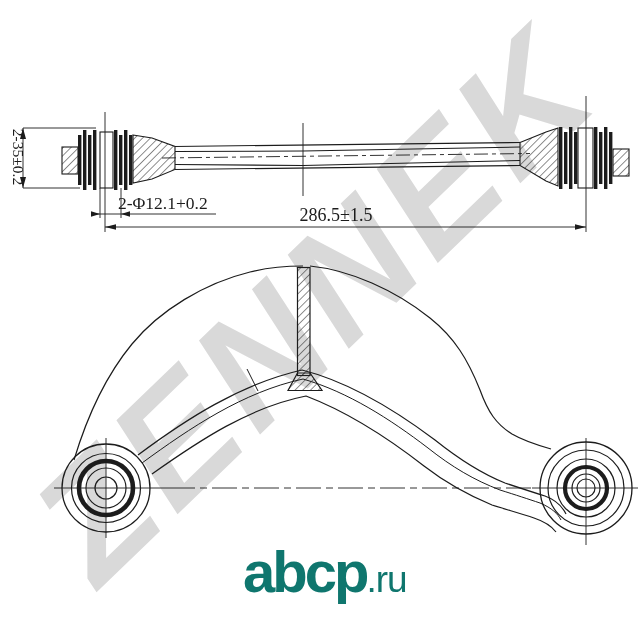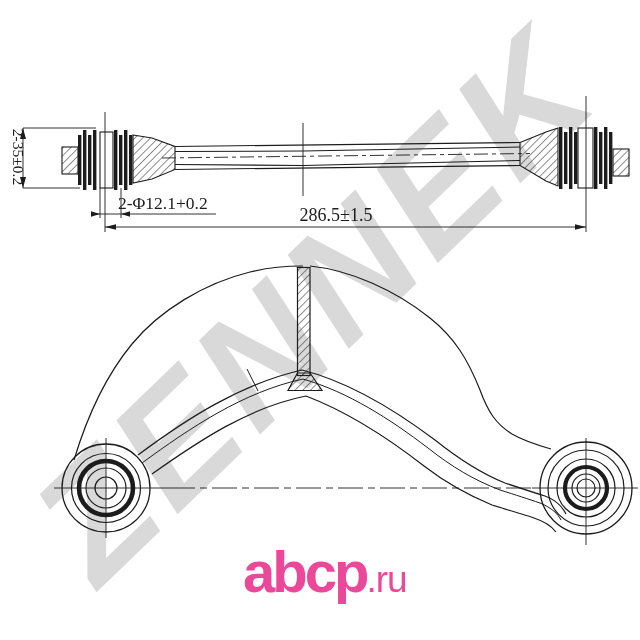--- a/index.html
+++ b/index.html
@@ -147,17 +147,17 @@
         <circle cx="586" cy="488" r="29"></circle>
         <circle cx="586" cy="488" r="21" stroke-width="4.2"></circle>
         <circle cx="586" cy="488" r="14"></circle>
         <circle cx="586" cy="488" r="9"></circle>
         <path d="M586,438 L586,545" stroke-width="0.9"></path>
         <path d="M532,488 L638,488" stroke-width="0.9"></path>
       </g>
     </g>
   </svg>
 
-  <div id="logo" style="color: #ec4899;">
+  <div id="logo" style="color: #0f766e;">
     <span class="main">abcp</span><span class="suffix">.ru</span>
   </div>
 
 </div>
 
 </body></html>

